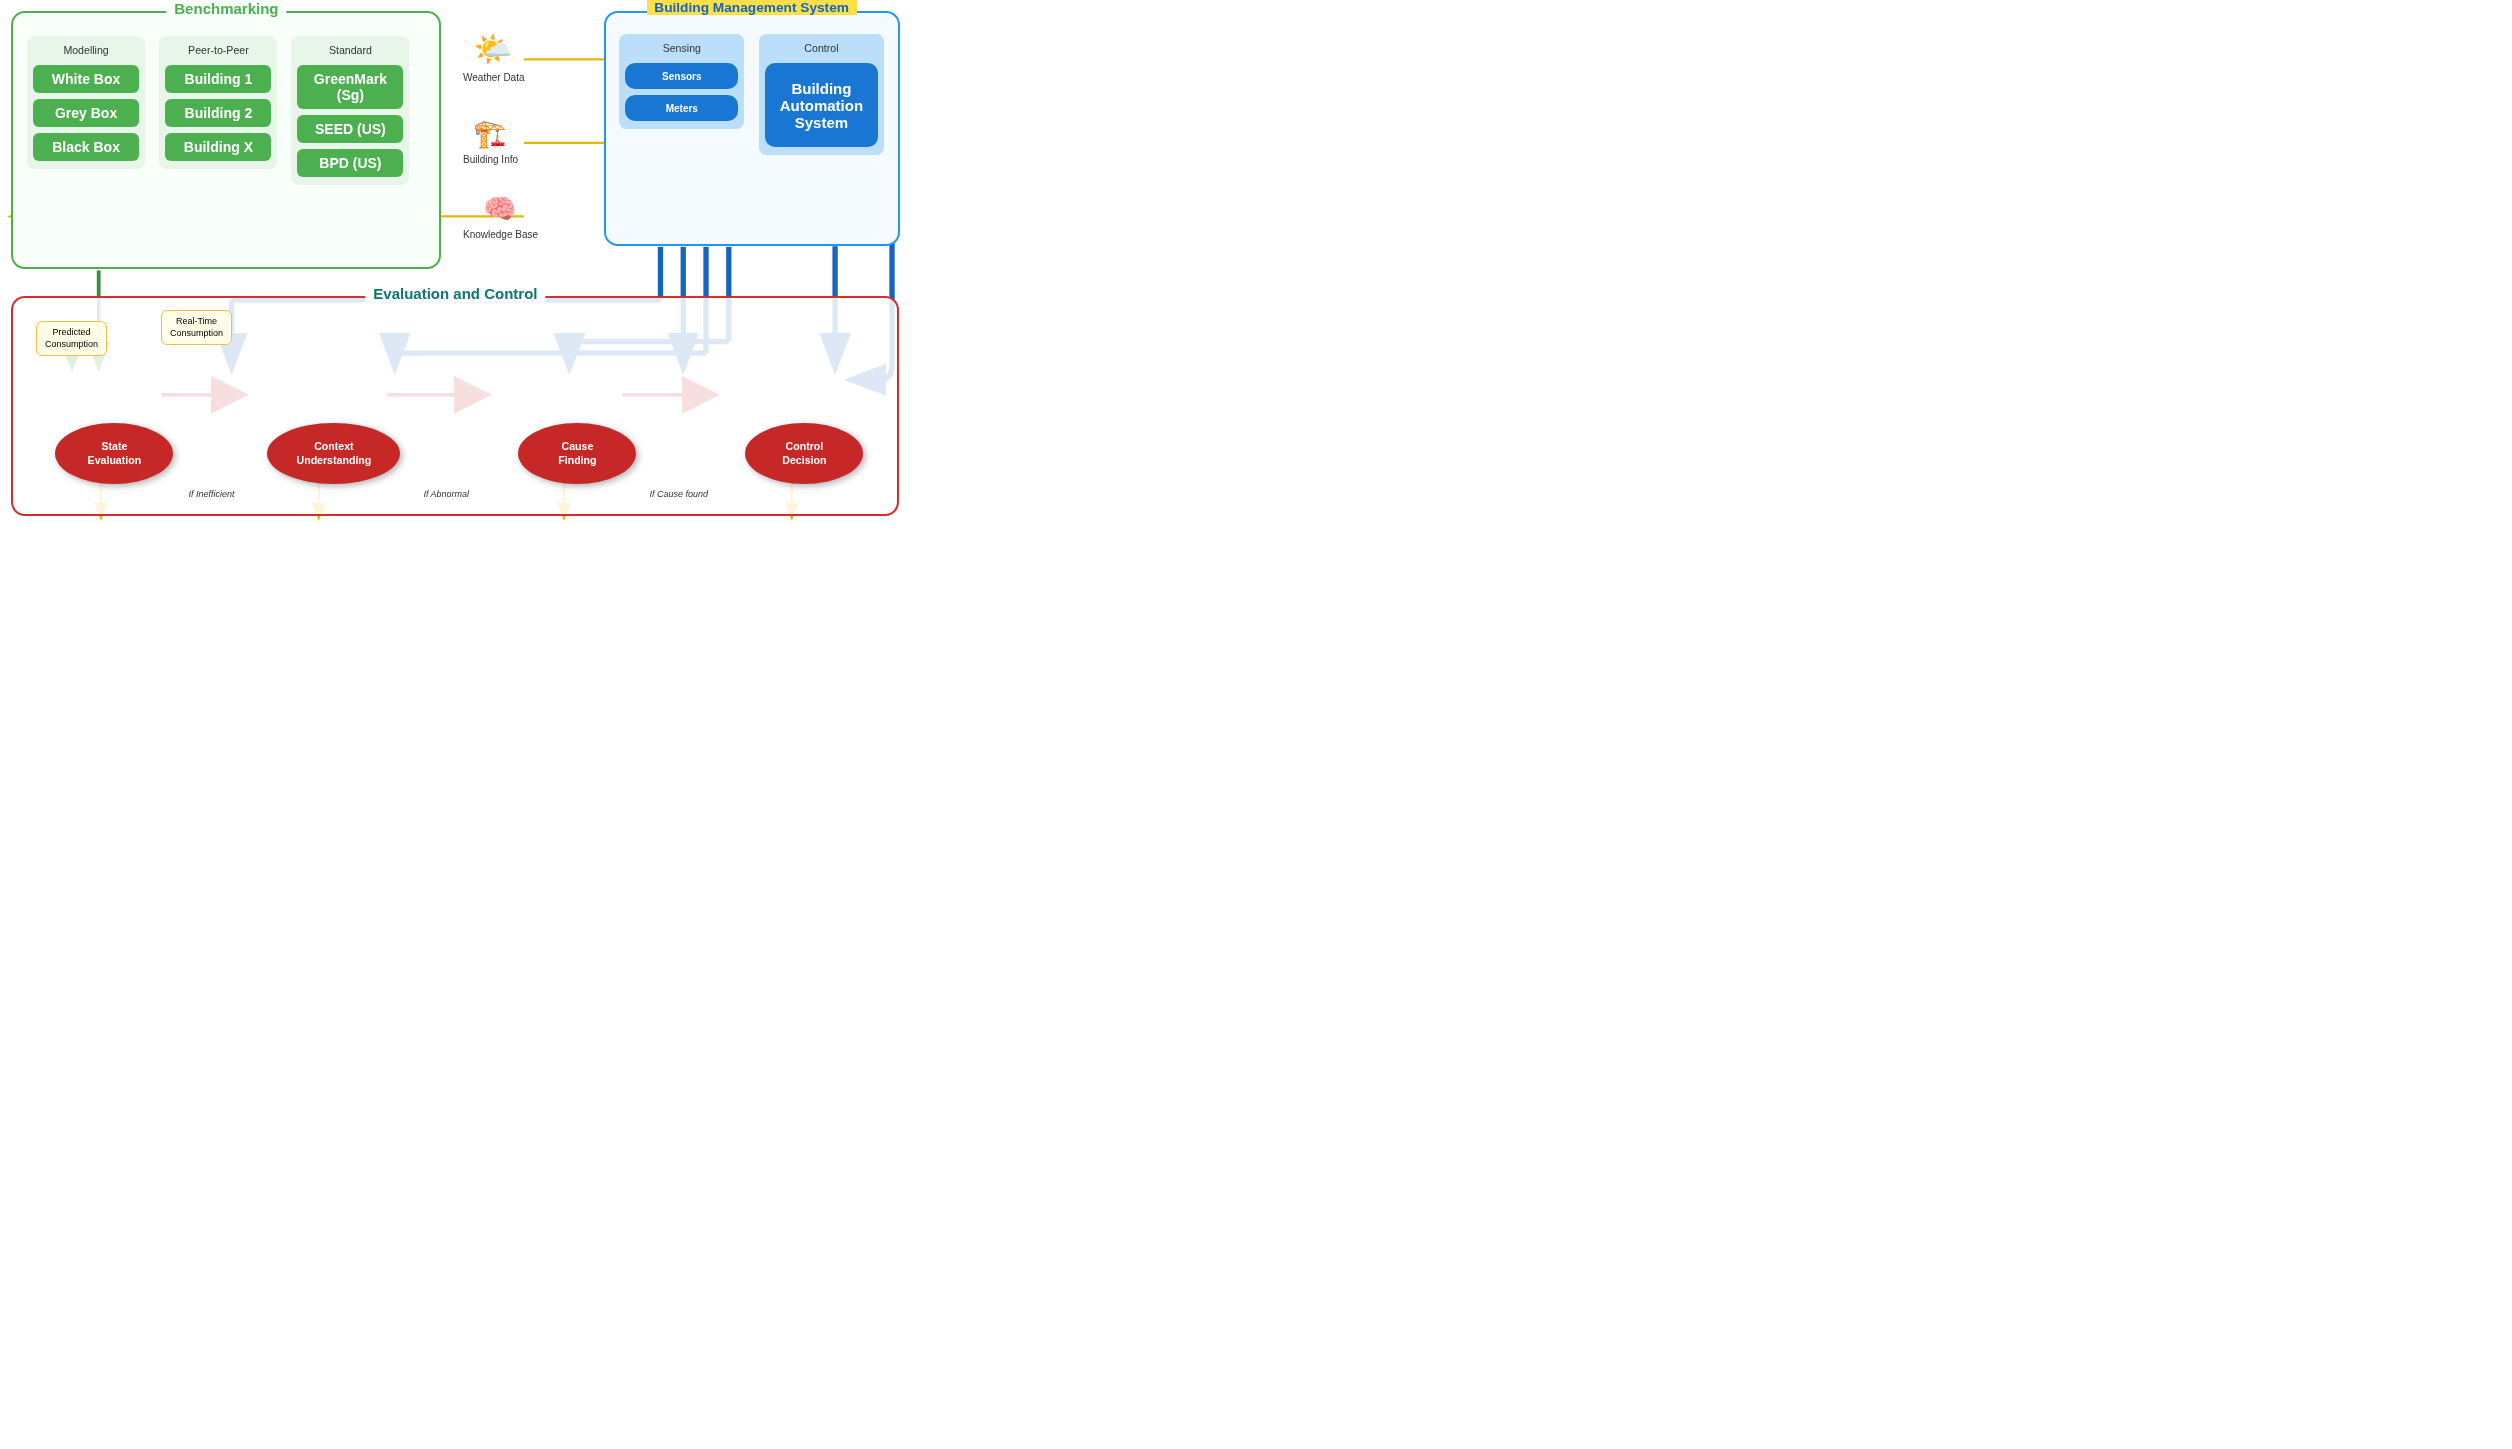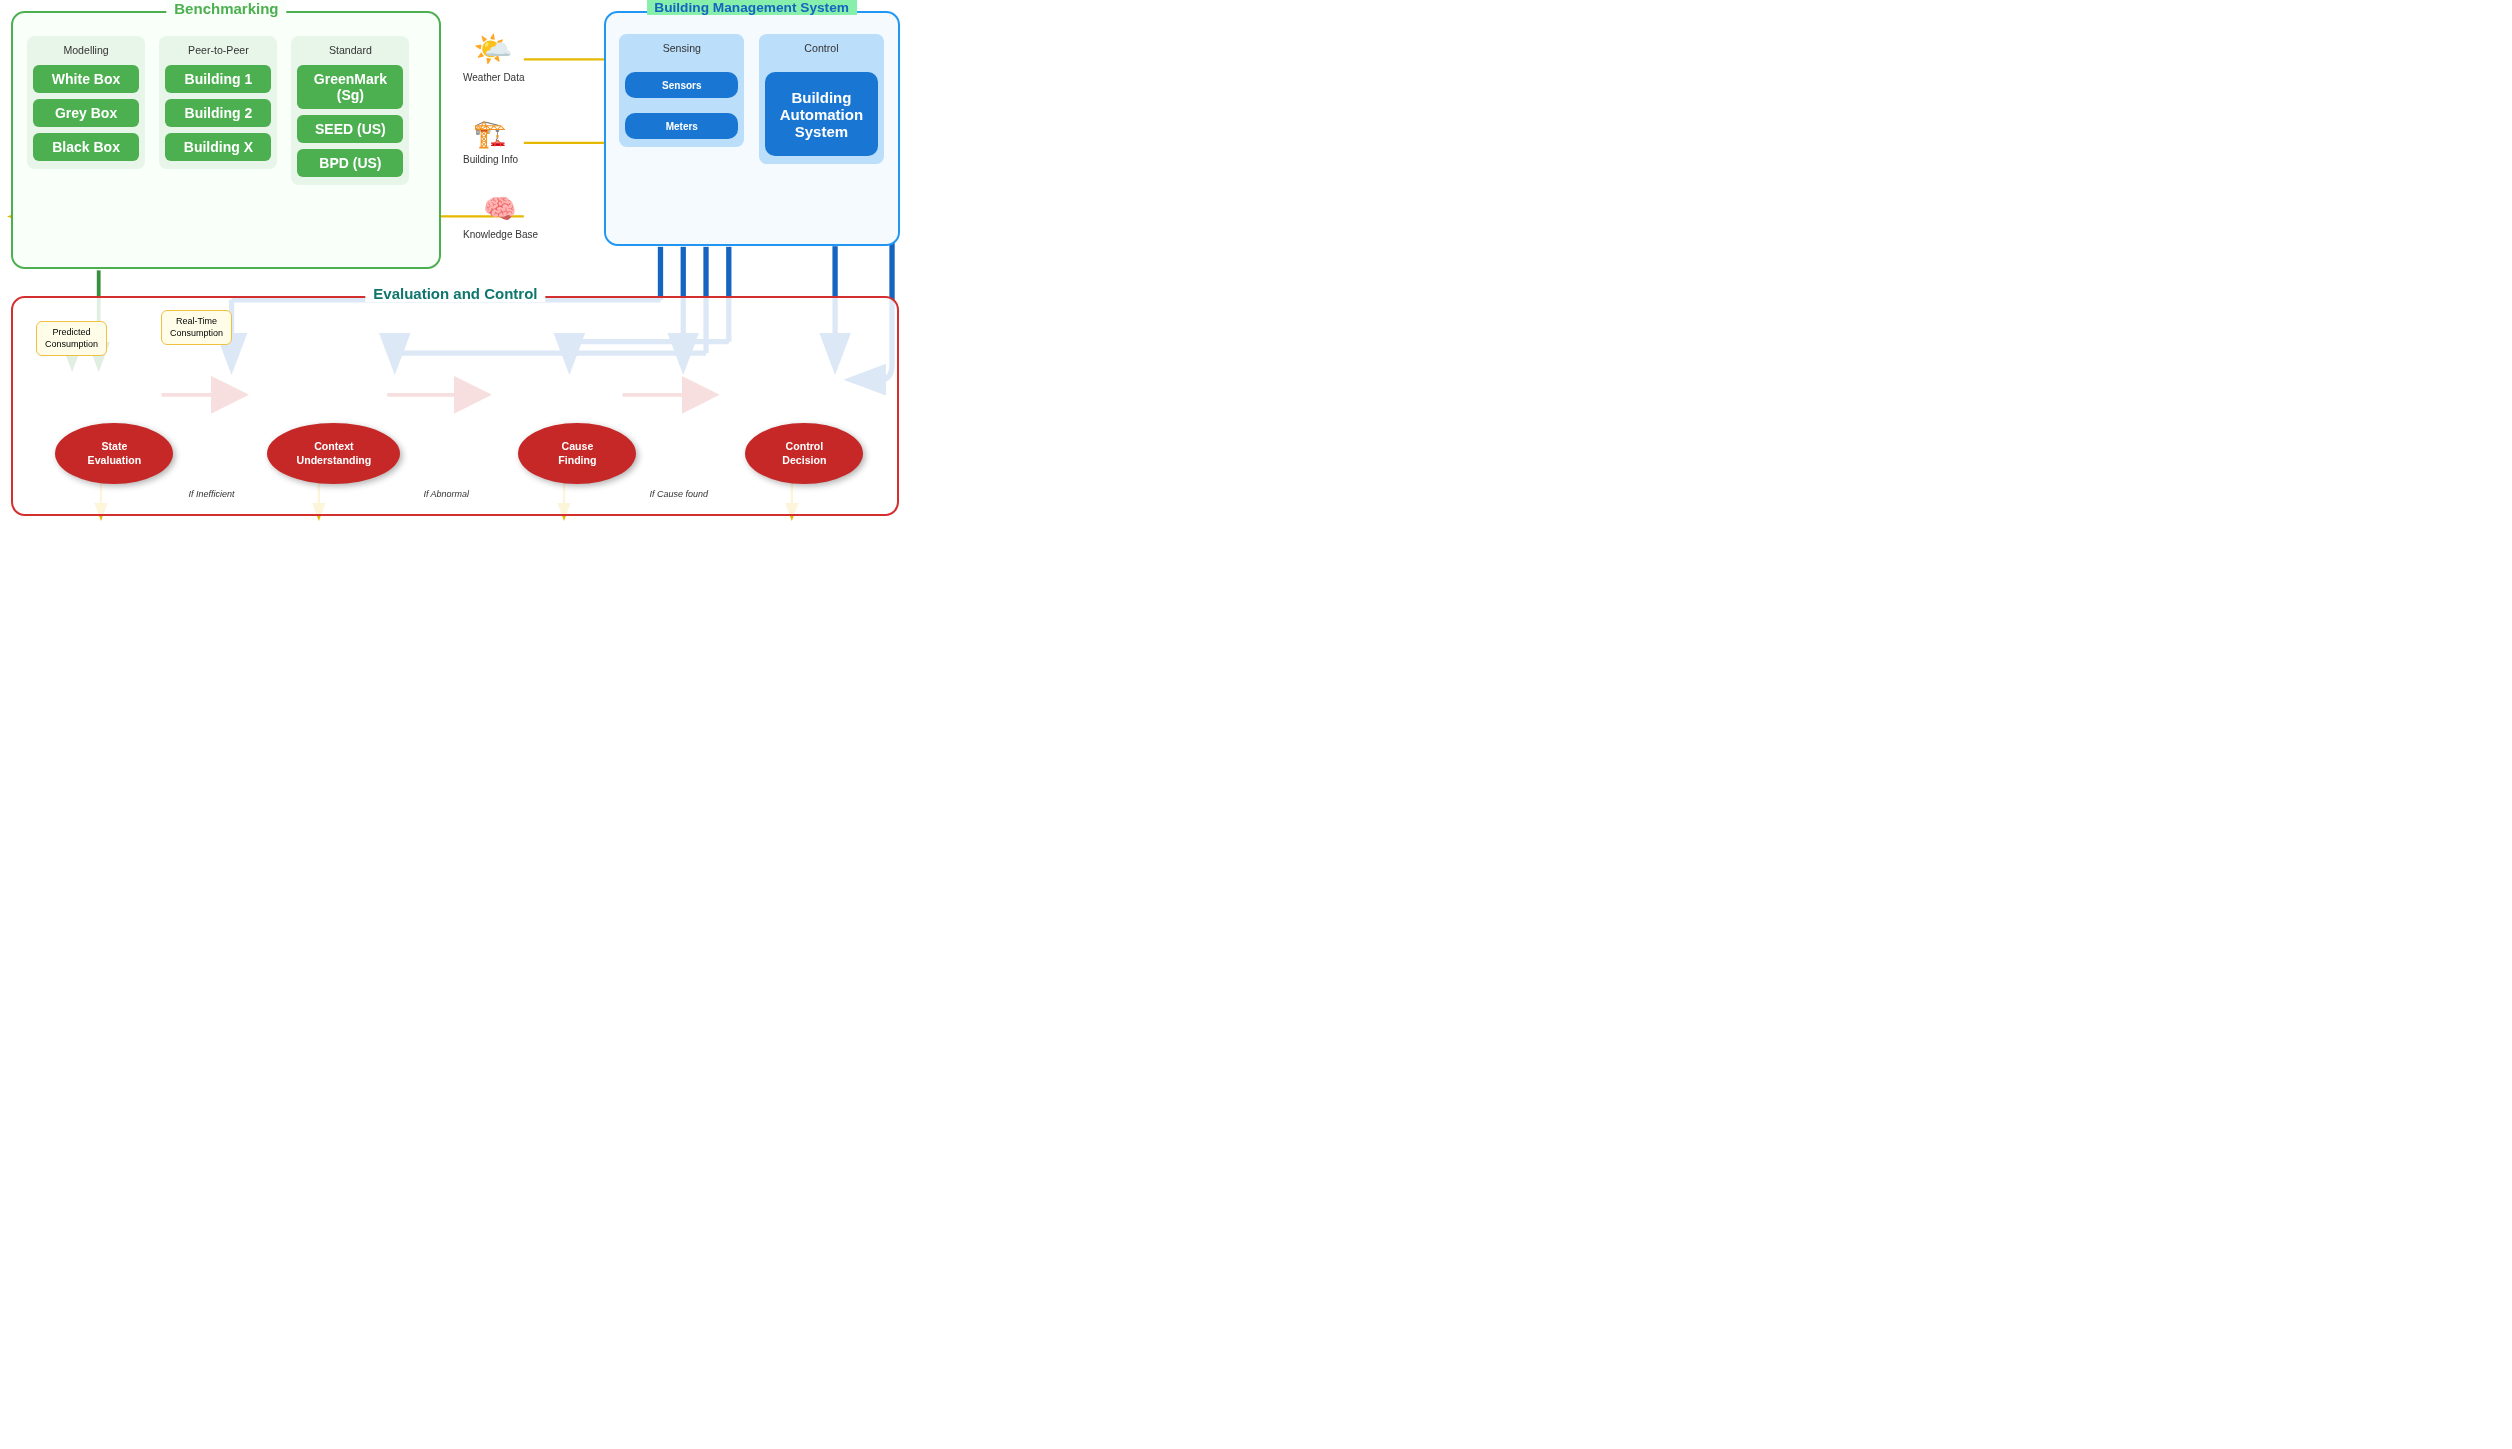--- a/index.html
+++ b/index.html
@@ -83,39 +83,39 @@
       height: 235px;
       border: 2.3px solid #2196f3;
       border-radius: 13.7px;
       background: #f5faff;
     }
     .bms-title {
       position: absolute;
       top: -13.7px;
       left: 50%;
       transform: translateX(-50%);
-      background: #86efac;
+      background: #fde047;
       color: #1565c0;
       font-size: 13.7px;
       font-weight: bold;
       padding: 0 7.6px;
       white-space: nowrap;
     }
 
     
     .bms-col {
       position: absolute;
       top: 21px;
       width: 125px;
       background: #bbdefb;
       border-radius: 7.6px;
       padding: 7.6px 6px;
       display: flex;
       flex-direction: column;
-      gap: 15px;
+      gap: 6px;
     }
     .bms-col-title {
       text-align: center;
       font-size: 10.6px;
       color: #333;
       margin-bottom: 3px;
     }
     .bms-col-sensing { left: 13.7px; }
     .bms-col-control { right: 13.7px; }
 

